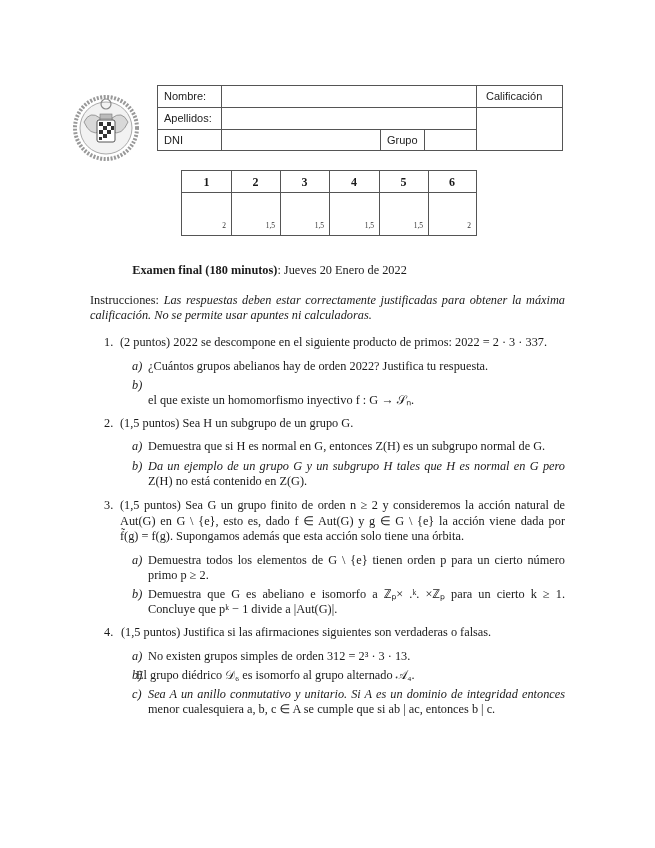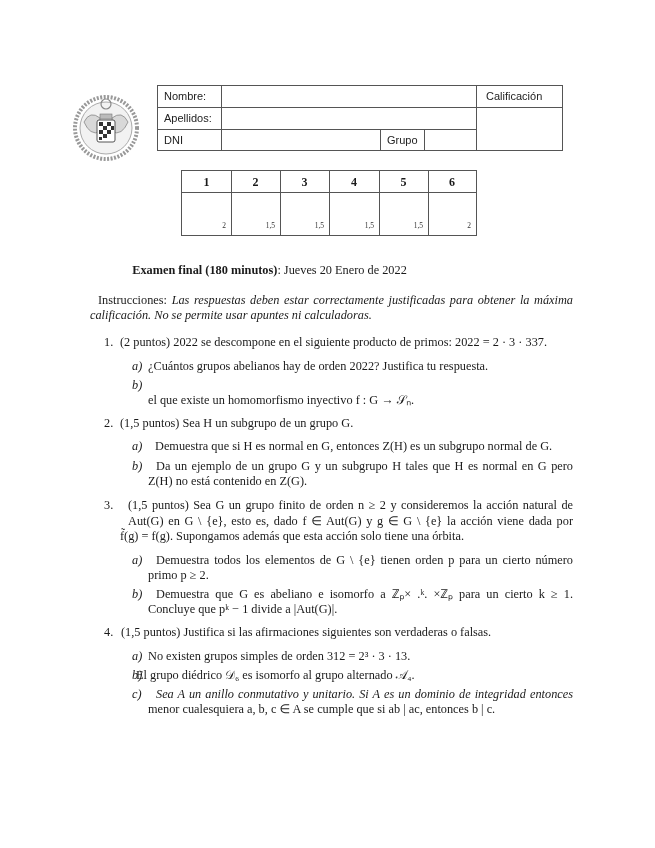--- a/index.html
+++ b/index.html
@@ -16,21 +16,21 @@
            border: 1px solid #555; box-sizing: border-box; }
   .score-col { position: absolute; top: 0; height: 100%; }
   .score-head { position: absolute; width: 100%; top: 4px; text-align: center; font-weight: bold;
                 font-family: "Liberation Serif", serif; font-size: 12px; }
   .score-pts { position: absolute; right: 5px; bottom: 5px; font-family: "Liberation Serif", serif; font-size: 7.5px; color: #333; }
   .title { position: absolute; left: 0; width: 539px; top: 263px; text-align: center;
            font-family: "Liberation Serif", serif; font-size: 12.3px; }
   .title b { font-weight: bold; }
   .txt { position: absolute; font-family: "Liberation Serif", serif; font-size: 12.3px; line-height: 16px; color: #1a1a1a; white-space: nowrap; }
   .ital { font-style: italic; }
-  .just { text-align: justify; text-align-last: justify; white-space: normal; margin-left: 8px; }
+  .just { text-align: justify; text-align-last: justify; white-space: normal; }
   .lbl { font-style: italic; }
 </style>
 </head>
 <body>
 
 <div class="page">
 
   <svg class="logo" viewBox="0 0 72 70">
     <circle cx="36" cy="36" r="31" fill="none" stroke="#999" stroke-width="4" stroke-dasharray="2 1.5"></circle>
     <circle cx="36" cy="36" r="26" fill="#f2f2f2" stroke="#aaa" stroke-width="1"></circle>
@@ -121,23 +121,23 @@
   <div class="txt" style="left:104px; top:334px;">1.</div>
   <div class="txt" style="left:120px; top:334px;">(2 puntos) 2022 se descompone en el siguiente producto de primos: 2022 = 2 · 3 · 337.</div>
   <div class="txt lbl" style="left:132px; top:358px;">a)</div>
   <div class="txt" style="left:148px; top:358px;">¿Cuántos grupos abelianos hay de orden 2022? Justifica tu respuesta.</div>
   <div class="txt lbl" style="left:132px; top:377px;">b)</div>
   <div class="txt" style="left:148px; top:392px;">el que existe un homomorfismo inyectivo f : G → 𝒮ₙ.</div>
 
   <div class="txt" style="left:104px; top:415px;">2.</div>
   <div class="txt" style="left:120px; top:415px;">(1,5 puntos) Sea H un subgrupo de un grupo G.</div>
   <div class="txt lbl" style="left:132px; top:438px;">a)</div>
-  <div class="txt" style="left:148px; top:438px;margin-left:7px;">Demuestra que si H es normal en G, entonces Z(H) es un subgrupo normal de G.</div>
+  <div class="txt" style="left:148px; top:438px;">Demuestra que si H es normal en G, entonces Z(H) es un subgrupo normal de G.</div>
   <div class="txt lbl" style="left:132px; top:458px;">b)</div>
-  <div class="txt just" style="left:148px; top:458px; width:417px;">Da un ejemplo de un grupo G y un subgrupo H tales que H es normal en G pero</div>
+  <div class="txt just" style="left:148px; top:458px; width:417px;font-style:italic;">Da un ejemplo de un grupo G y un subgrupo H tales que H es normal en G pero</div>
   <div class="txt" style="left:148px; top:473px;">Z(H) no está contenido en Z(G).</div>
 
   <div class="txt" style="left:104px; top:497px;">3.</div>
   <div class="txt just" style="left:120px; top:497px; width:445px;">(1,5 puntos) Sea G un grupo finito de orden n ≥ 2 y consideremos la acción natural de</div>
   <div class="txt just" style="left:120px; top:513px; width:445px;">Aut(G) en G \ {e}, esto es, dado f ∈ Aut(G) y g ∈ G \ {e} la acción viene dada por</div>
   <div class="txt" style="left:120px; top:528px;">f̃(g) = f(g). Supongamos además que esta acción solo tiene una órbita.</div>
   <div class="txt lbl" style="left:132px; top:552px;">a)</div>
   <div class="txt just" style="left:148px; top:552px; width:417px;">Demuestra todos los elementos de G \ {e} tienen orden p para un cierto número</div>
   <div class="txt" style="left:148px; top:567px;">primo p ≥ 2.</div>
   <div class="txt lbl" style="left:132px; top:586px;">b)</div>

